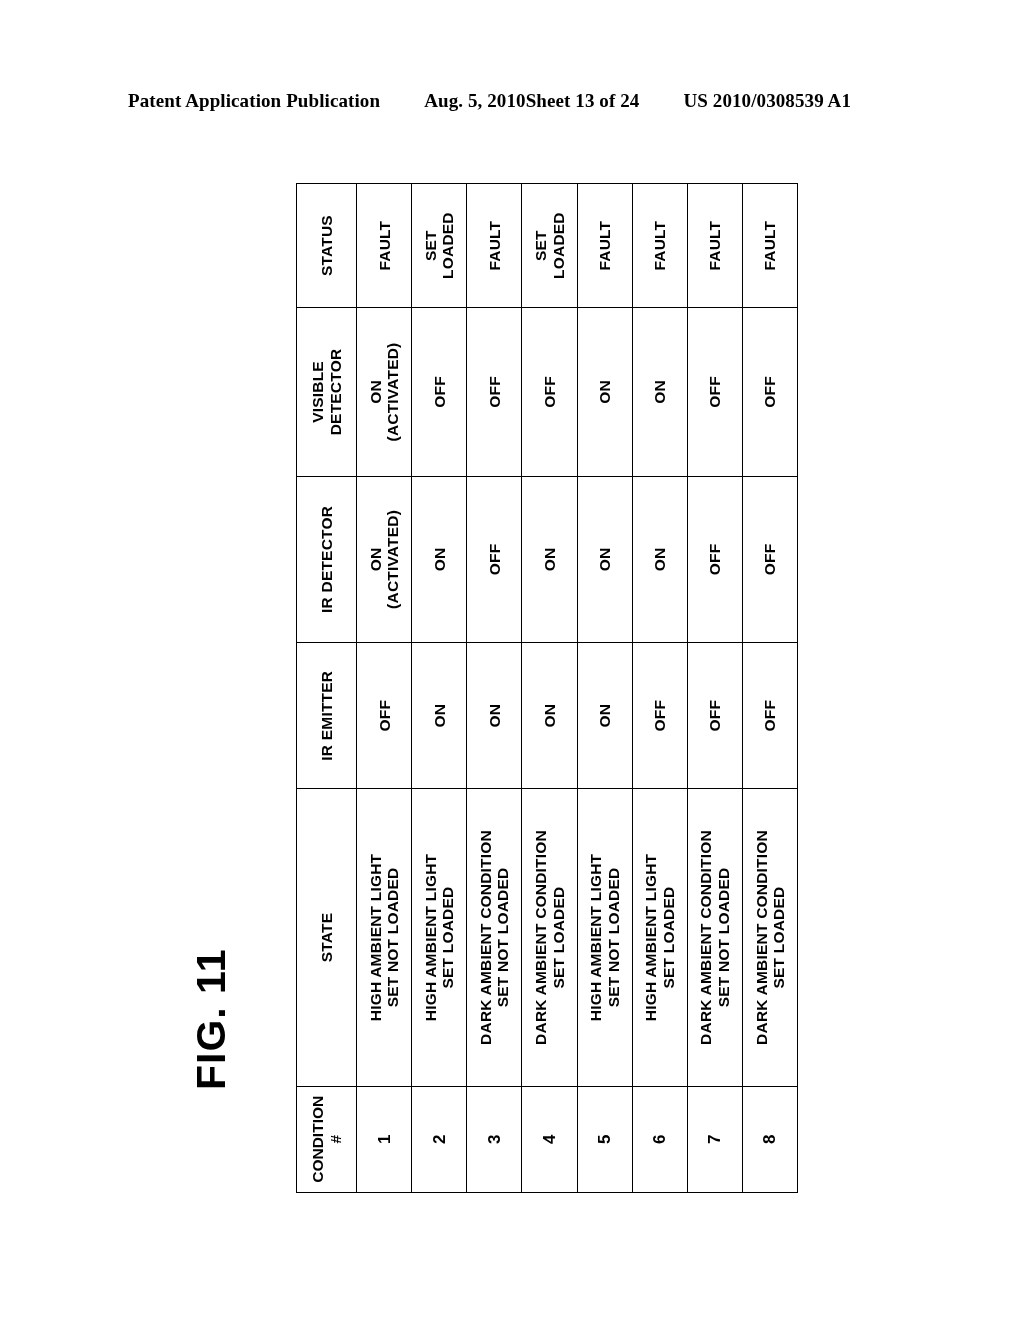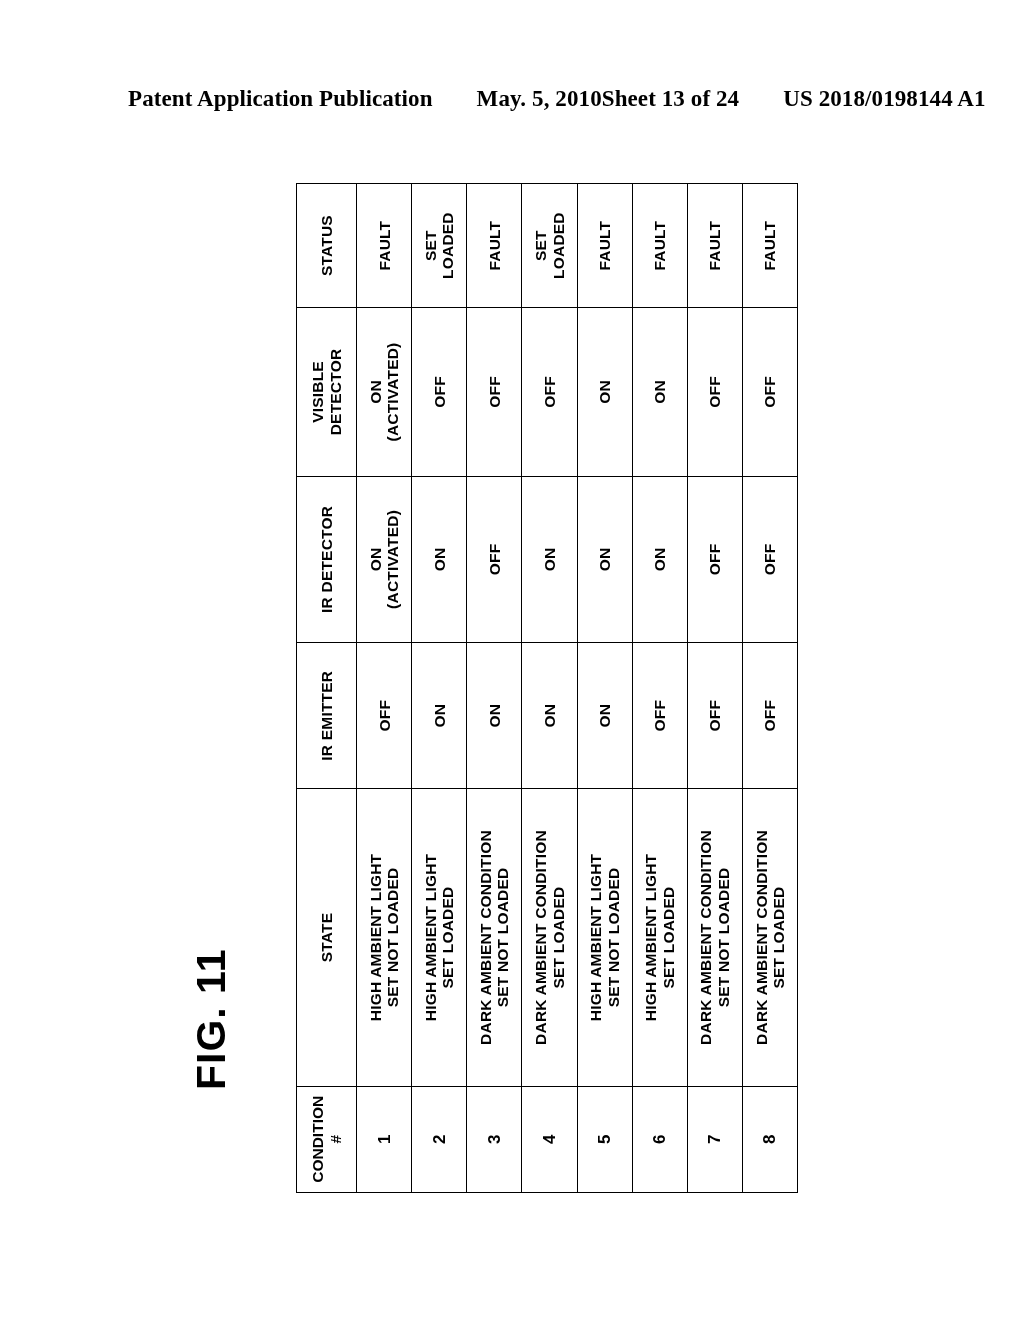--- a/index.html
+++ b/index.html
@@ -20,21 +20,21 @@
   .pub-header {
     position: absolute;
     top: 86px;
     left: 128px;
     width: 768px;
     height: 26px;
     display: flex;
     align-items: flex-end;
     font-family: "Liberation Serif", serif;
     font-weight: bold;
-    font-size: 23px;
+    font-size: 19px;
     letter-spacing: 0.1px;
     white-space: nowrap;
   }
   .pub-header .h-pub   { }
   .pub-header .h-date  { margin-left: 44px; }
   .pub-header .h-sheet { }
   .pub-header .h-num   { margin-left: 44px; }
 
   
   .fig-label {
@@ -114,23 +114,23 @@
   }
   td.num-cell {
     font-size: 17px;
   }
 </style>
 </head>
 <body>
 
 <div class="pub-header">
   <span class="h-pub">Patent Application Publication</span>
-  <span class="h-date">May. 5, 2010</span>
+  <span class="h-date">Aug. 5, 2010</span>
   <span class="h-sheet">Sheet 13 of 24</span>
-  <span class="h-num">US 2018/0198144 A1</span>
+  <span class="h-num">US 2010/0308539 A1</span>
 </div>
 
 <div class="fig-label">FIG. 11</div>
 
 <div class="table-rotor">
   <table class="cond-table">
     <colgroup>
       <col class="col-cond">
         <col class="col-state">
         <col class="col-emit">

